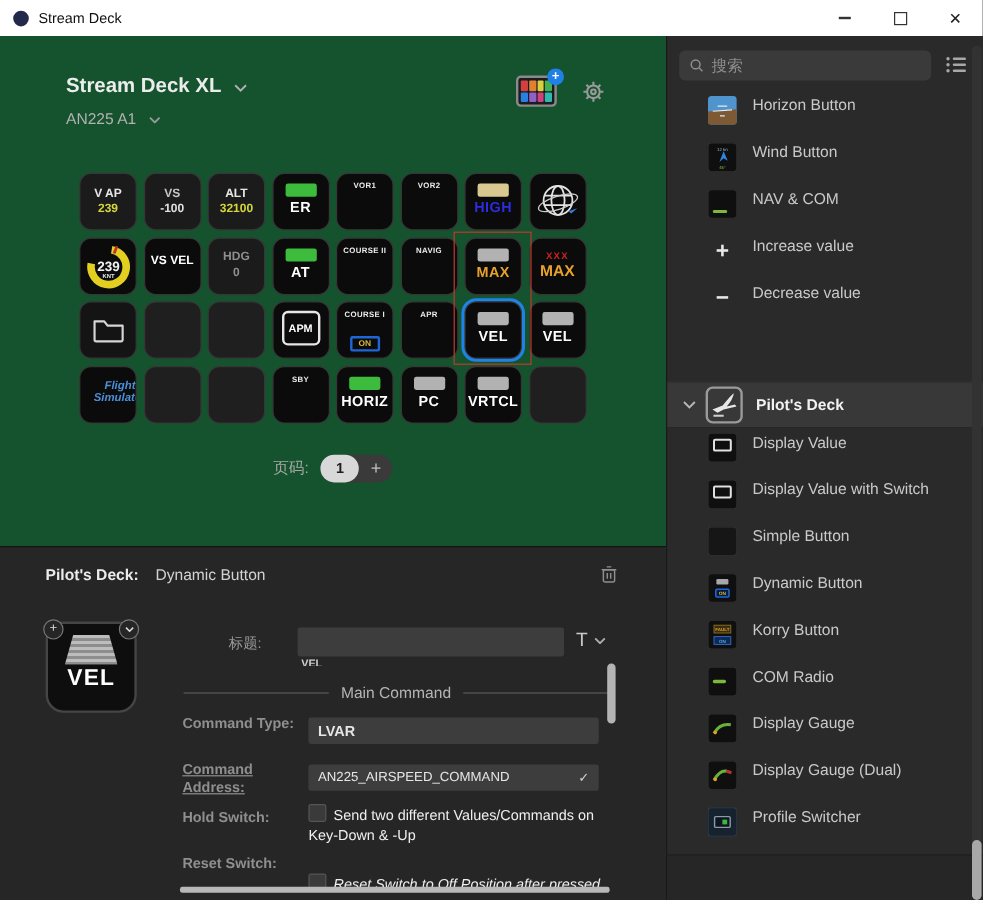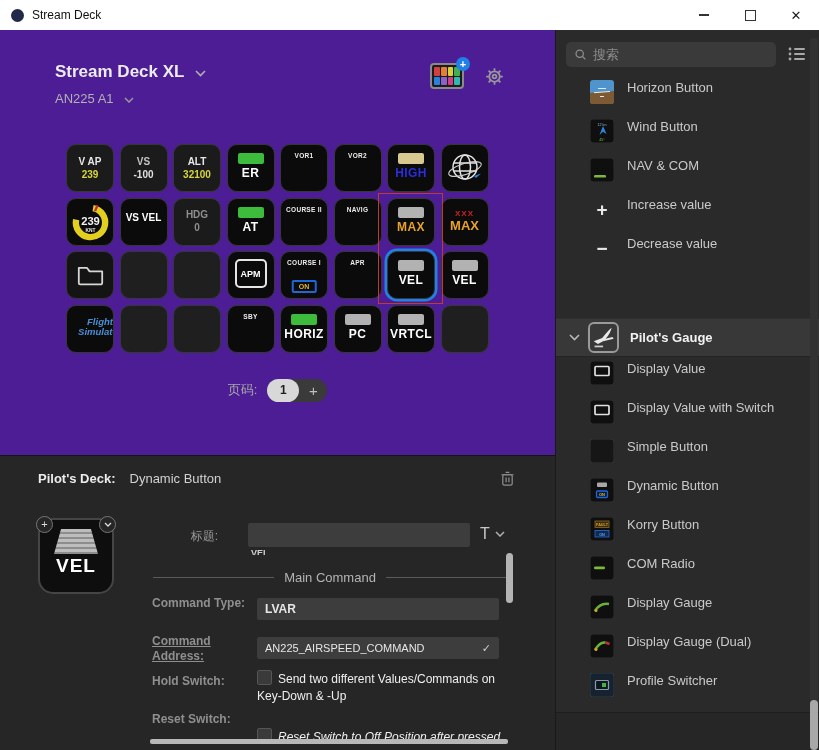--- a/index.html
+++ b/index.html
@@ -12,21 +12,21 @@
   .titlebar{height:30px;background:#ffffff;display:flex;align-items:center;position:relative;}
   .tb-logo{width:13px;height:13px;border-radius:50%;background:#23294a;margin-left:11px;flex:none;}
   .tb-title{font-size:12px;color:#111;margin-left:8px;}
   .tb-controls{margin-left:auto;display:flex;height:100%;}
   .tb-btn{width:46px;display:flex;align-items:center;justify-content:center;color:#333;}
   .tb-min-glyph{width:10px;height:1.5px;background:#333;}
   .tb-max-glyph{width:9px;height:9px;border:1.1px solid #333;}
   .tb-close-glyph{font-size:13px;color:#222;line-height:1;}
 
   .content{display:flex;height:720px;}
-  .main{width:555px;position:relative;background:#4c1d95;flex:none;}
+  .main{width:555px;position:relative;background:#14532d;flex:none;}
   .sidebar{width:264px;position:relative;background:#2a2a2a;border-left:1px solid #191919;flex:none;overflow:hidden;}
 
   
   .device-header{position:absolute;left:55px;top:32px;}
   .device-name{font-size:17px;font-weight:bold;color:#ececec;display:flex;align-items:center;gap:11px;}
   .profile-name{font-size:13px;color:#b2b2b2;margin-top:9px;display:flex;align-items:center;gap:10px;}
   .chev{display:inline-block;}
   .top-actions{position:absolute;top:33px;right:50px;display:flex;align-items:center;gap:20px;}
   .sd-icon{width:26px;height:18px;border:2px solid #8a8a8a;border-radius:4px;background:#1c1c1c;
            position:relative;display:grid;grid-template-columns:repeat(4,1fr);gap:1px;padding:2px;}
@@ -481,21 +481,21 @@
           <svg width="11" height="7" viewBox="0 0 11 7">
               <polyline points="1,1 5.5,5.5 10,1" fill="none" stroke="#b8b8b8" stroke-width="1.6"></polyline>
             </svg>
         </span>
         <span class="cat-icon">
           <svg viewBox="0 0 27 27" width="23" height="23">
             <path d="M2 18 L12 14 Q20 4 23 2 Q22 8 16 15 L24 13 L25.5 15 L13 18 L7 21 Z" fill="#e8e8e8"></path>
             <rect x="3" y="23" width="10" height="2" fill="#cfcfcf"></rect>
           </svg>
         </span>
-        <span class="cat-label">Pilot's Gauge</span>
+        <span class="cat-label">Pilot's Deck</span>
       </div>
 
       <div id="sidebar-list" class="side-list side-list-bot">
           <div class="side-item">
             <span class="icon">
               <svg viewBox="0 0 24 24" width="24" height="24">
                 <rect width="24" height="24" rx="3" fill="#0f0f0f" stroke="#303030"></rect>
                 <rect x="5" y="5.5" width="14" height="9" rx="1" fill="none" stroke="#e0e0e0" stroke-width="1.7"></rect>
               </svg>
             </span>

